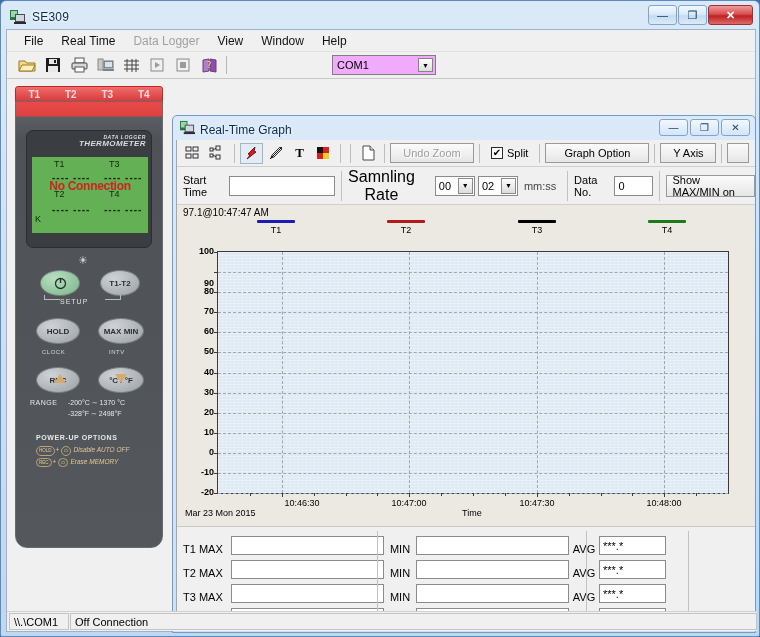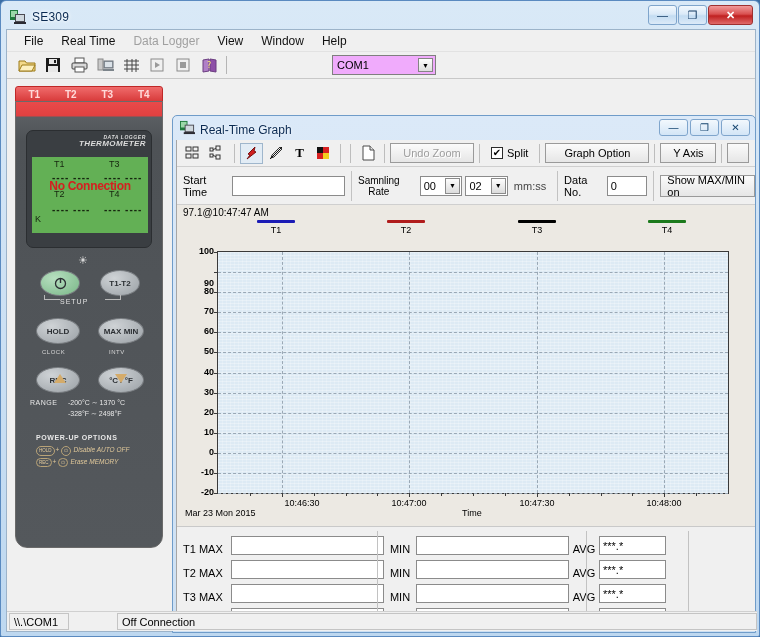--- a/index.html
+++ b/index.html
@@ -261,21 +261,21 @@
     display: flex; align-items: center; padding-left: 3px; color: #000;
   }
   .st-in.big { width: 153px; }
   .st-in.avg { width: 67px; }
   .st-div { width: 1px; height: 88px; background: #c2c2c2; position: absolute; }
 
   
   #status-bar {
     position: absolute; left: 0; bottom: 0; width: 750px; height: 20px;
     background: #f0f0f0; border-top: 1px solid #d0d0d0;
-    display: flex; align-items: center; padding-left: 2px; gap: 47px;
+    display: flex; align-items: center; padding-left: 2px;
   }
   .sb-cell {
     height: 17px; border: 1px solid #c4c4c4; background: #f0f0f0;
     display: flex; align-items: center; padding: 0 4px; font-size: 11px; color: #000;
   }
   .sb-cell.a { width: 60px; }
   .sb-cell.b { flex: 1; margin-left: 1px; }
 </style>
 </head>
 <body>
@@ -539,21 +539,21 @@
           <div class="gsep"></div>
           <div class="gbtn" style="width:56px;">Y Axis</div>
           <div class="gsep"></div>
           <div class="gbtn" style="width:22px;"></div>
         </div>
 
         <div id="param-row">
           <span class="p-lbl">Start Time</span>
           <div class="p-input" style="width:130px;"></div>
           <div class="vsep"></div>
-          <div style="font-size:10px;line-height:1.1;margin-right:20px;text-align:center;">
+          <div style="font-size:16px;line-height:1.1;margin-right:20px;text-align:center;">
             <div>Samnling</div>
             <div>Rate</div>
           </div>
           <div class="p-combo">
             <span>00</span>
             <span class="ar">▼</span>
           </div>
           <div style="width:4px;"></div>
           <div class="p-combo">
             <span>02</span>

